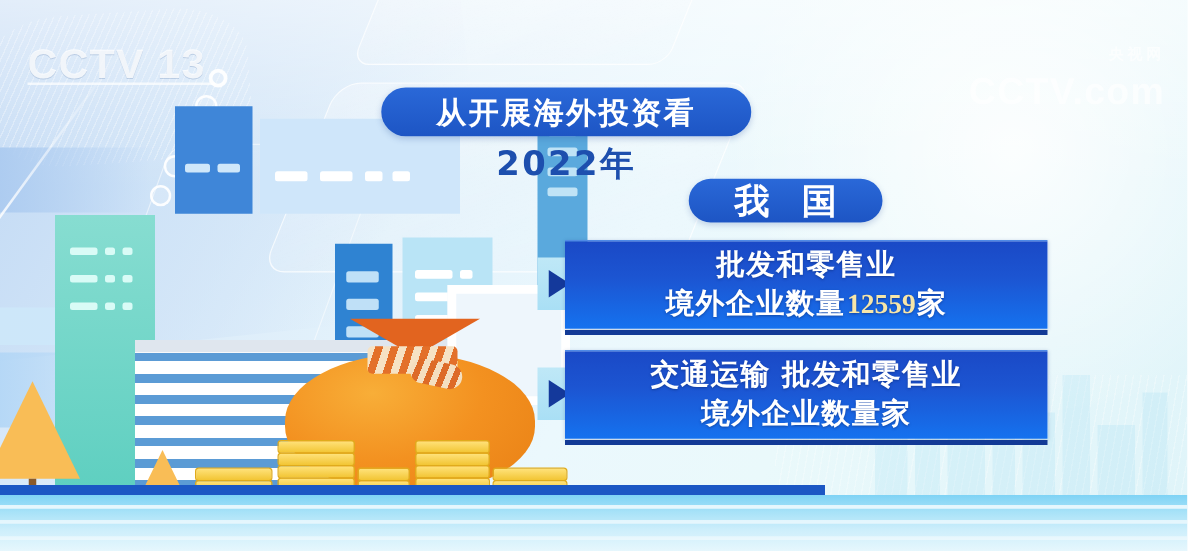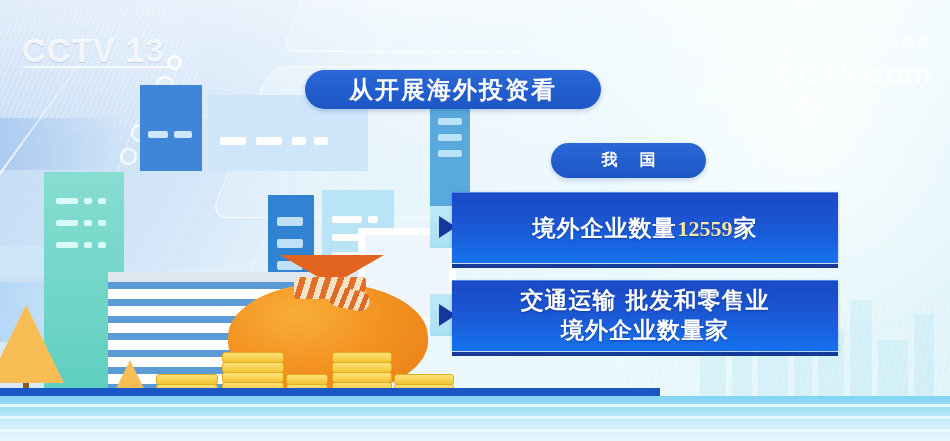--- a/index.html
+++ b/index.html
@@ -119,22 +119,22 @@
     position:absolute;left:305px;top:113px;width:296px;text-align:center;
     color:#1d4fae;font-size:27px;font-weight:700;letter-spacing:2px;
     font-family:"DejaVu Sans","Liberation Sans",sans-serif;
   }
   .pill-country{
     position:absolute;left:551px;top:143px;width:155px;height:35px;border-radius:18px;
     background:linear-gradient(180deg,#2a68d8,#1d55c4);
     display:flex;align-items:center;justify-content:center;
     box-shadow:0 2px 5px rgba(30,70,150,.22);
   }
-  .pill-country span{color:#fff;font-size:16px;font-weight:700;letter-spacing:9px;text-indent:9px;
-    font-family:Liberation Serif, serif;}
+  .pill-country span{color:#fff;font-size:28px;font-weight:700;letter-spacing:9px;text-indent:9px;
+    font-family:Liberation Sans, sans-serif;}
 
   
   .row{position:absolute;left:430px;width:412px;height:78px;}
   .row1{top:192px;}
   .row2{top:280px;}
   .arrow-box{
     position:absolute;left:0;top:14px;width:30px;height:42px;
     background:linear-gradient(180deg,#bfe8f7,#a9dff5);
     display:flex;align-items:center;justify-content:center;
   }
@@ -316,29 +316,31 @@
   <div class="ground"></div>
   <div class="water">
     <div class="water-l" style="top:8px;width:950px;"></div>
     <div class="water-l" style="top:20px;width:950px;opacity:.8;"></div>
     <div class="water-l" style="top:33px;width:950px;opacity:.6;"></div>
   </div>
 
   <div class="pill-title">
     <span>从开展海外投资看</span>
   </div>
+  <div class="year">2022年</div>
   <div class="pill-country">
     <span>我 国</span>
   </div>
 
   <div class="row row1">
     <div class="arrow-box">
       <div class="tri"></div>
     </div>
     <div class="bar">
+      <div class="l1">批发和零售业</div>
       <div class="l2">
         <span class="pre">境外企业数量</span>
         <span class="num">12559</span>
         <span class="suf">家</span>
       </div>
     </div>
     <div class="bar-under"></div>
   </div>
 
   <div class="row row2">

